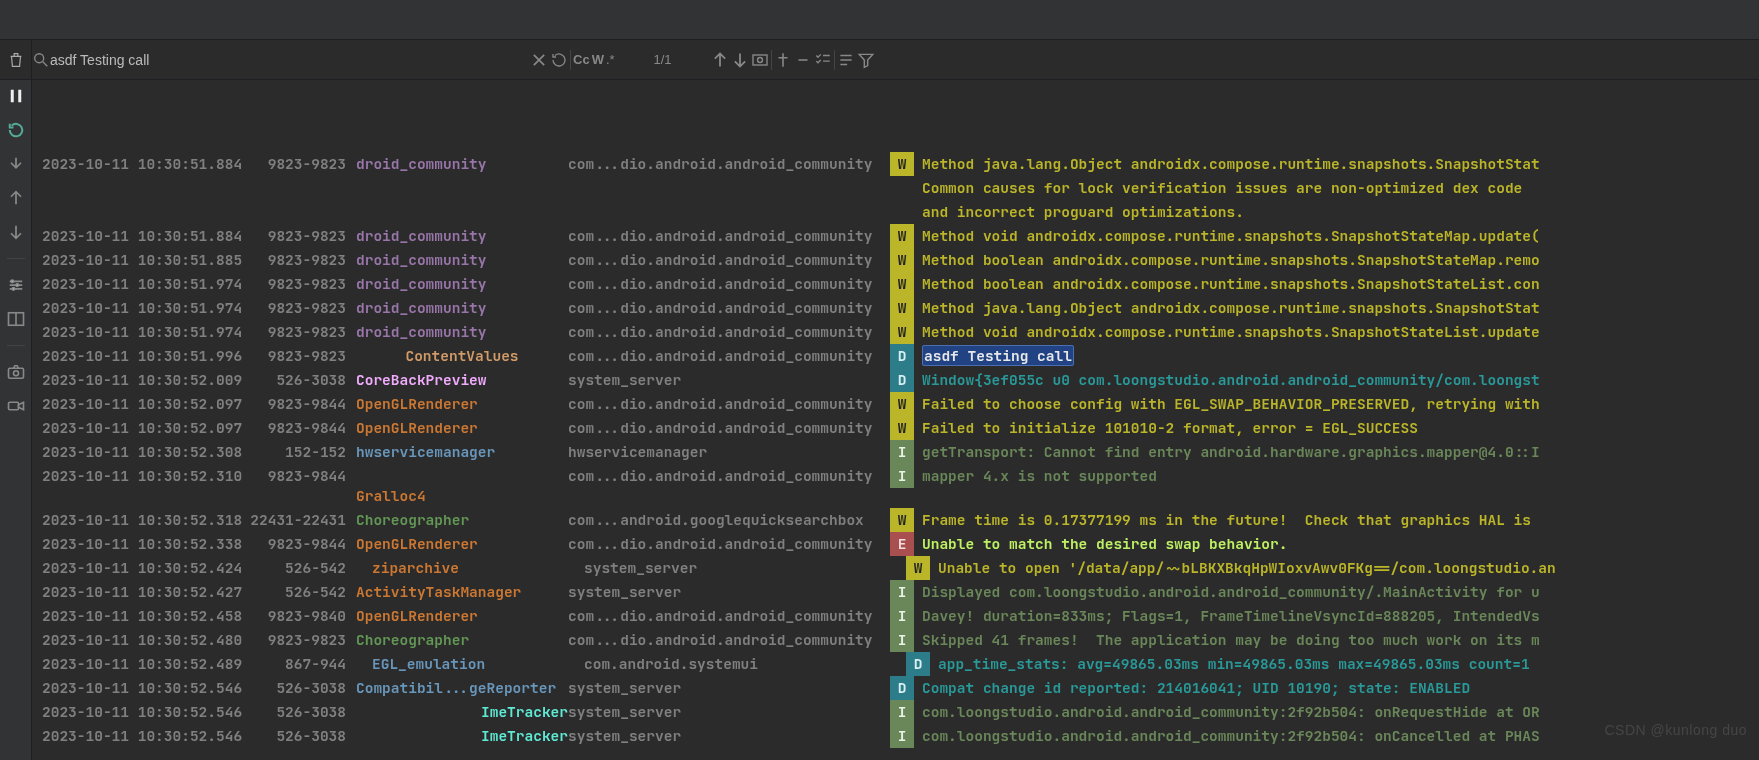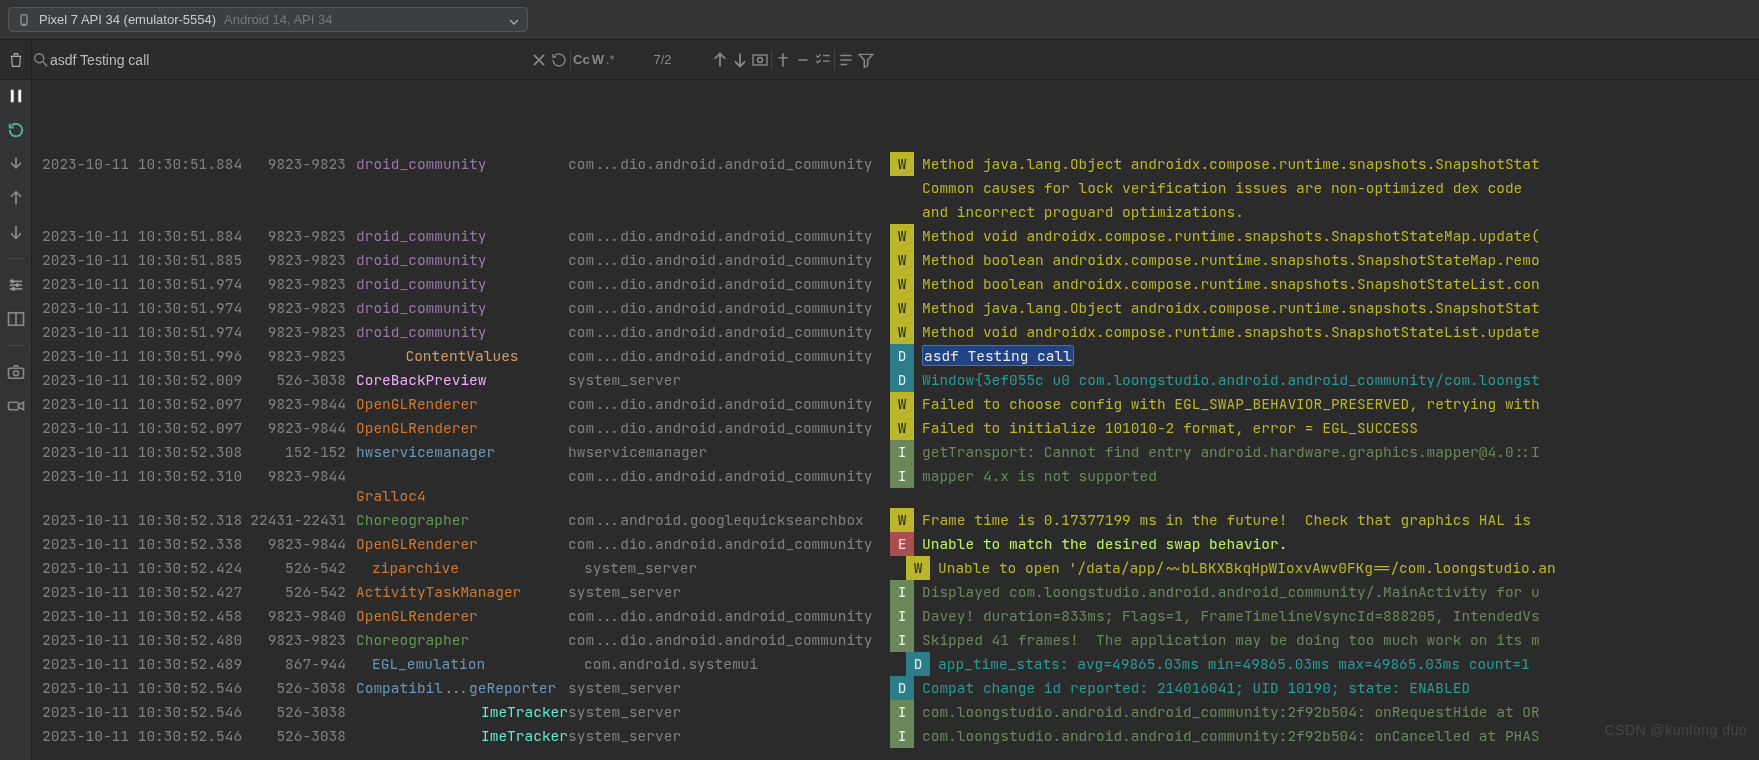--- a/index.html
+++ b/index.html
@@ -33,21 +33,21 @@
 .iconbtn { width: 18px; height: 18px; color: #888; display: inline-flex; align-items: center; justify-content: center; cursor: pointer; }
 .iconbtn svg { stroke: currentColor; fill: none; }
 .gap { width: 14px; }
 
 
 .main { flex: 1; display: flex; overflow: hidden; }
 .sidebar { width: 32px; background: #313335; border-right: 1px solid #1e1f22; display: flex; flex-direction: column; align-items: center; padding-top: 6px; gap: 14px; color: #9aa; }
 .sidebar .iconbtn { width: 20px; height: 20px; }
 
 .logarea { flex: 1; overflow: hidden; font-family: "JetBrains Mono", Consolas, monospace; font-size: 14.5px; line-height: 24px; white-space: pre; color: #a9b7c6; position: relative; }
-.row { display: flex; align-items: flex-start; padding-left: 10px; }
+.row { display: flex; align-items: flex-start; padding-left: 10px; font-weight: bold; }
 .ts  { width: 208px; color: #808080; }
 .pid { width: 106px; text-align: right; color: #808080; padding-right: 10px; }
 .tag { width: 212px; }
 .pkg { width: 322px; color: #808080; }
 .lvl { width: 24px; text-align: center; margin-right: 8px; }
 .msg { flex: 1; }
 .lvl-W { background: #bbb529; color: #222; }
 .lvl-D { background: #2c7c8a; color: #d8f0f4; }
 .lvl-I { background: #6a8759; color: #eaf3e4; }
 .lvl-E { background: #a94f4f; color: #f7dede; }
@@ -69,36 +69,20 @@
 .tag-ime { color: #5eead4; text-align: right; }
 .highlight { background: #214283; color: #e8e8e8; border: 1px solid #4b6eaf; border-radius: 2px; padding: 0 1px; }
 .watermark { position: absolute; right: 12px; bottom: 18px; color: #5b5b5b; opacity: .55; font-family: Arial, sans-serif; font-size: 14px; letter-spacing: .5px; pointer-events: none; }
 </style>
 </head>
 <body>
 
 <div class="root">
 
   <div class="topbar">
-    <div class="device-select">
-      <span class="device-icon">
-        <svg viewBox="0 0 24 24">
-            <rect x="7" y="3" width="10" height="18" rx="2" fill="none" stroke="#bbb" stroke-width="1.6"></rect>
-            <line x1="10" y1="19" x2="14" y2="19" stroke="#bbb" stroke-width="1.6"></line>
-          </svg>
-      </span>
-      <span class="device-main">Pixel 7 API 34 (emulator-5554)</span>
-      <span class="device-sub">Android 14, API 34</span>
-      <span class="device-spacer"></span>
-      <span class="chev">
-        <svg viewBox="0 0 10 10">
-            <path d="M1 3 L5 7 L9 3" fill="none" stroke="#aaa" stroke-width="1.3"></path>
-          </svg>
-      </span>
-    </div>
   </div>
 
   <div class="actionrow">
     <div class="leftgutter">
       <span class="iconbtn">
         <svg viewBox="0 0 20 20">
             <path d="M5 6h10l-1 11H6z M4 6h12 M8 3h4v3H8z" stroke="#aaa" stroke-width="1.3" fill="none"></path>
           </svg>
       </span>
     </div>
@@ -119,21 +103,21 @@
         <span class="iconbtn">
             <svg viewBox="0 0 18 18">
               <path d="M3 9a6 6 0 1 0 2-4.5M3 3v3h3" stroke-width="1.3"></path>
             </svg>
           </span>
         <span class="vertsep"></span>
         <span class="matchcase">Cc</span>
         <span class="matchcase">W</span>
         <span class="matchcase" style="font-weight:400">.*</span>
         <span class="gap"></span>
-        <span class="count">7/2</span>
+        <span class="count">1/1</span>
         <span class="gap"></span>
         <span class="iconbtn">
             <svg viewBox="0 0 14 14">
               <path d="M7 12V2M3 6l4-4 4 4" stroke-width="1.4"></path>
             </svg>
           </span>
         <span class="iconbtn">
             <svg viewBox="0 0 14 14">
               <path d="M7 2v10M3 8l4 4 4-4" stroke-width="1.4"></path>
             </svg>

